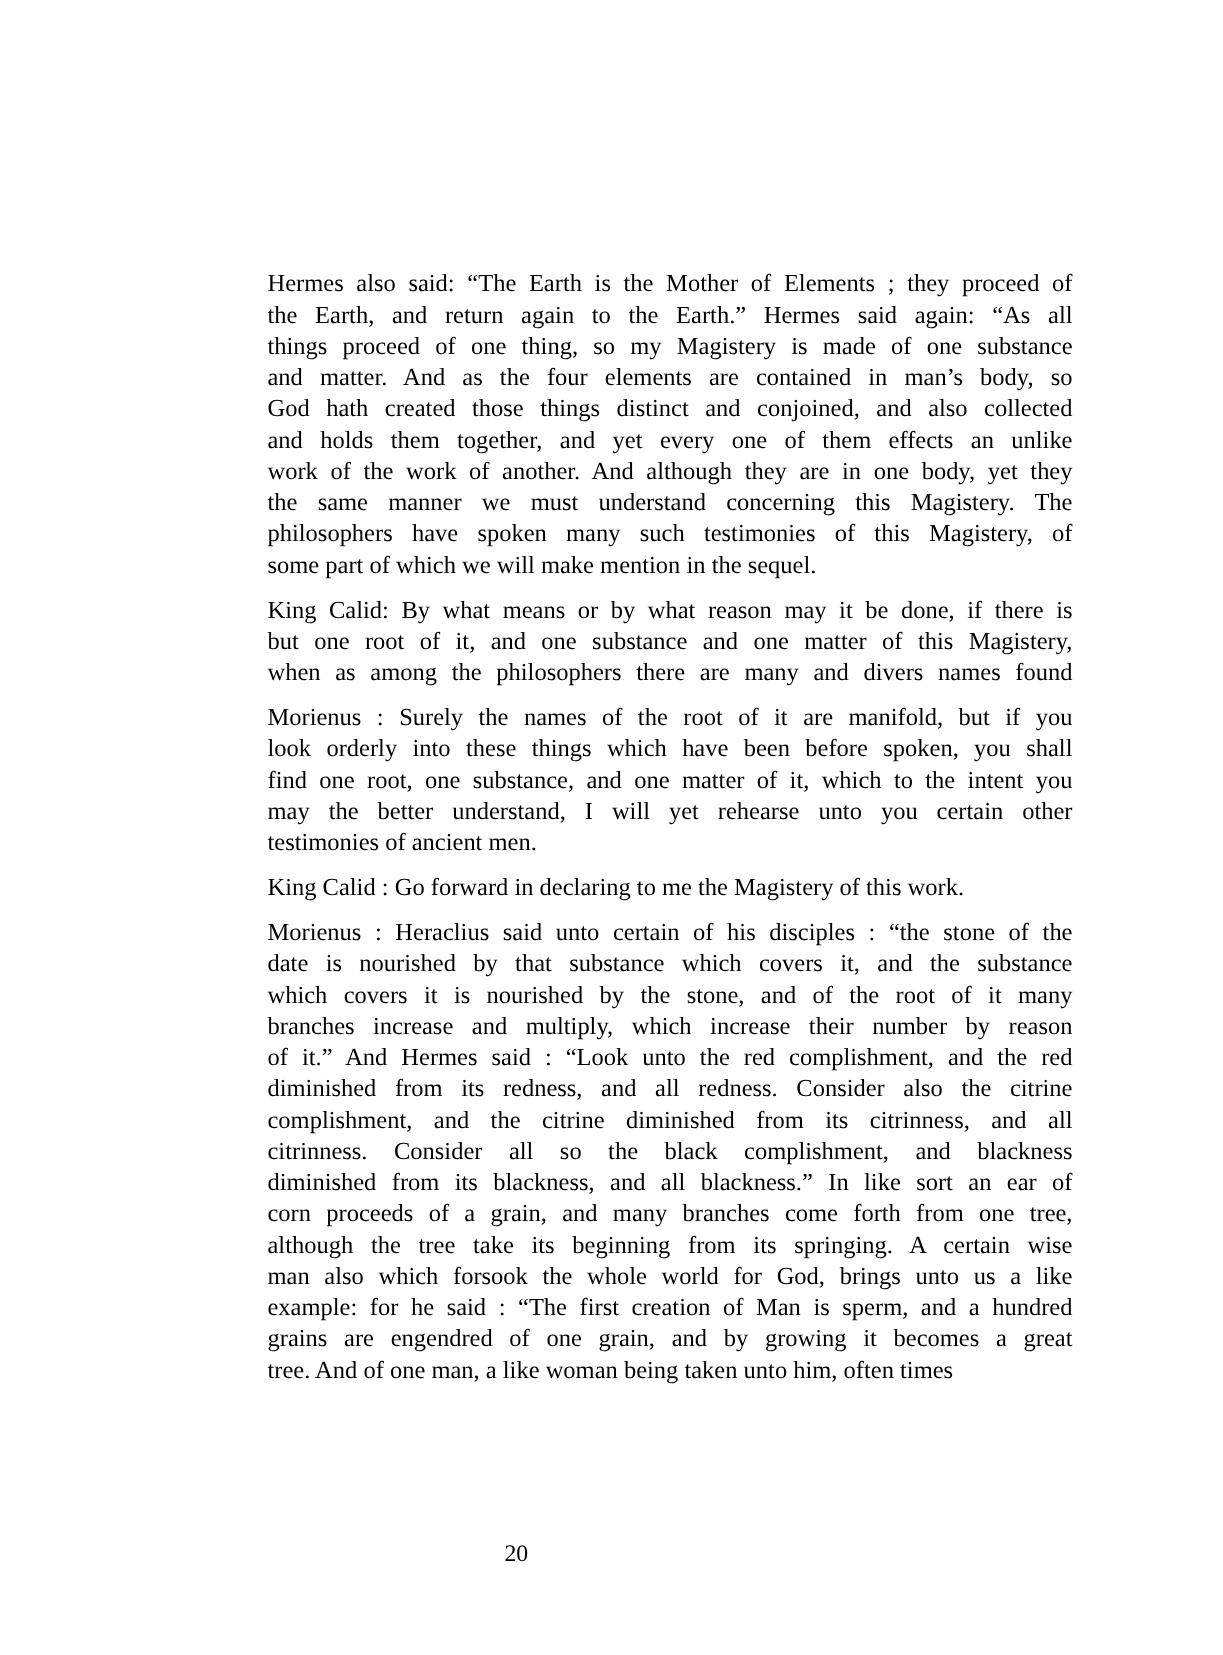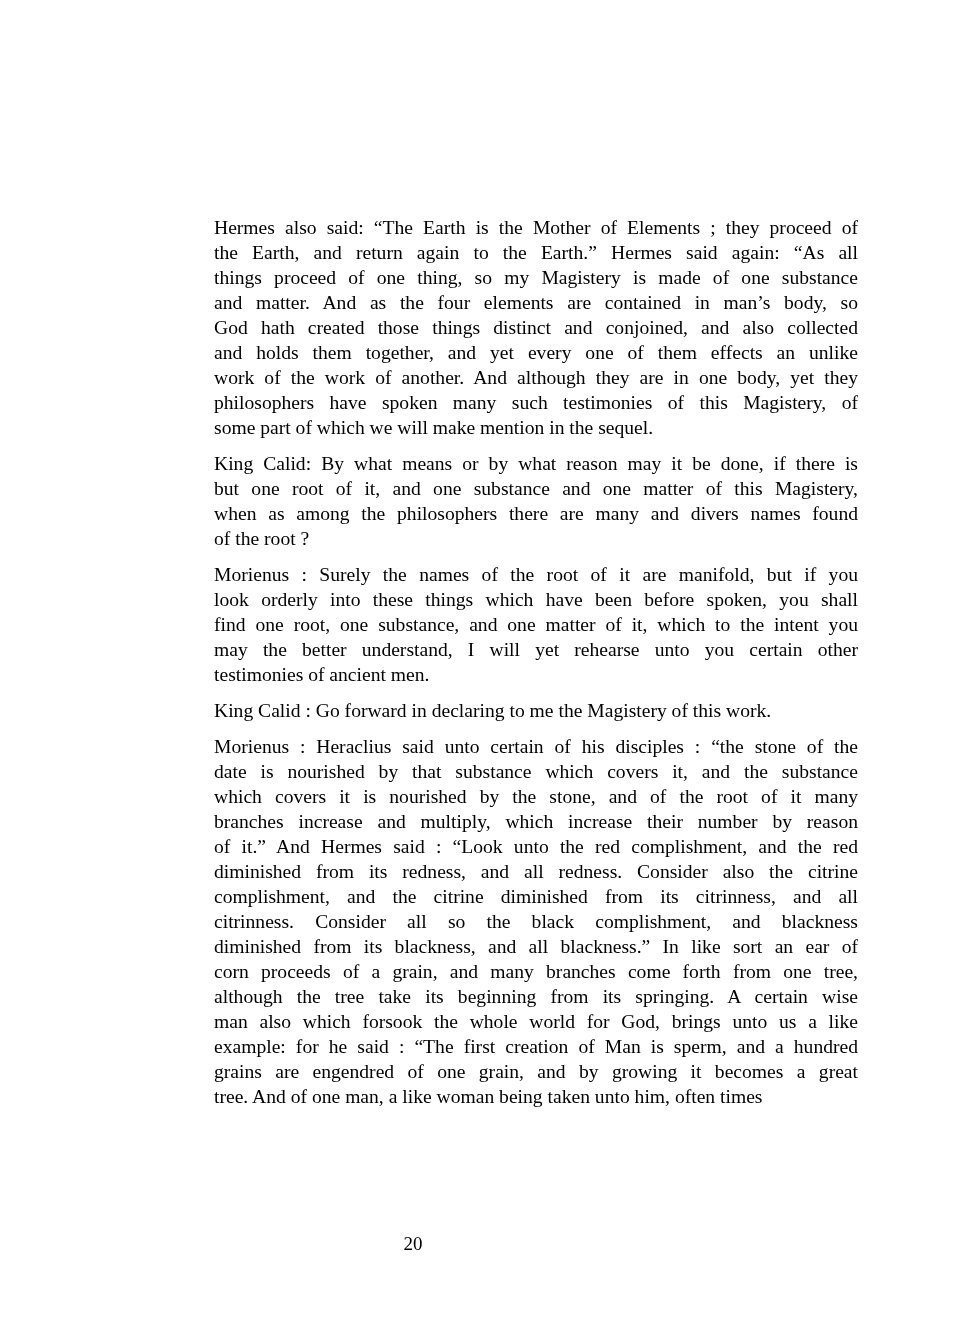--- a/index.html
+++ b/index.html
@@ -29,28 +29,28 @@
 <div class="page">
   <div class="text-block" id="text-block">
       <div class="para" style="margin-top: 0px;">
         <span class="line">Hermes also said: “The Earth is the Mother of Elements ; they proceed of</span>
         <span class="line">the Earth, and return again to the Earth.” Hermes said again: “As all</span>
         <span class="line">things proceed of one thing, so my Magistery is made of one substance</span>
         <span class="line">and matter. And as the four elements are contained in man’s body, so</span>
         <span class="line">God hath created those things distinct and conjoined, and also collected</span>
         <span class="line">and holds them together, and yet every one of them effects an unlike</span>
         <span class="line">work of the work of another. And although they are in one body, yet they</span>
+        <span class="line">the same manner we must understand concerning this Magistery. The</span>
         <span class="line">philosophers have spoken many such testimonies of this Magistery, of</span>
         <span class="line last">some part of which we will make mention in the sequel.</span>
       </div>
       <div class="para" style="margin-top: 11px;">
         <span class="line">King Calid: By what means or by what reason may it be done, if there is</span>
         <span class="line">but one root of it, and one substance and one matter of this Magistery,</span>
         <span class="line">when as among the philosophers there are many and divers names found</span>
-        <span class="line last">of the root ?</span>
       </div>
       <div class="para" style="margin-top: 11px;">
         <span class="line">Morienus : Surely the names of the root of it are manifold, but if you</span>
         <span class="line">look orderly into these things which have been before spoken, you shall</span>
         <span class="line">find one root, one substance, and one matter of it, which to the intent you</span>
         <span class="line">may the better understand, I will yet rehearse unto you certain other</span>
         <span class="line last">testimonies of ancient men.</span>
       </div>
       <div class="para" style="margin-top: 11px;">
         <span class="line last">King Calid : Go forward in declaring to me the Magistery of this work.</span>

